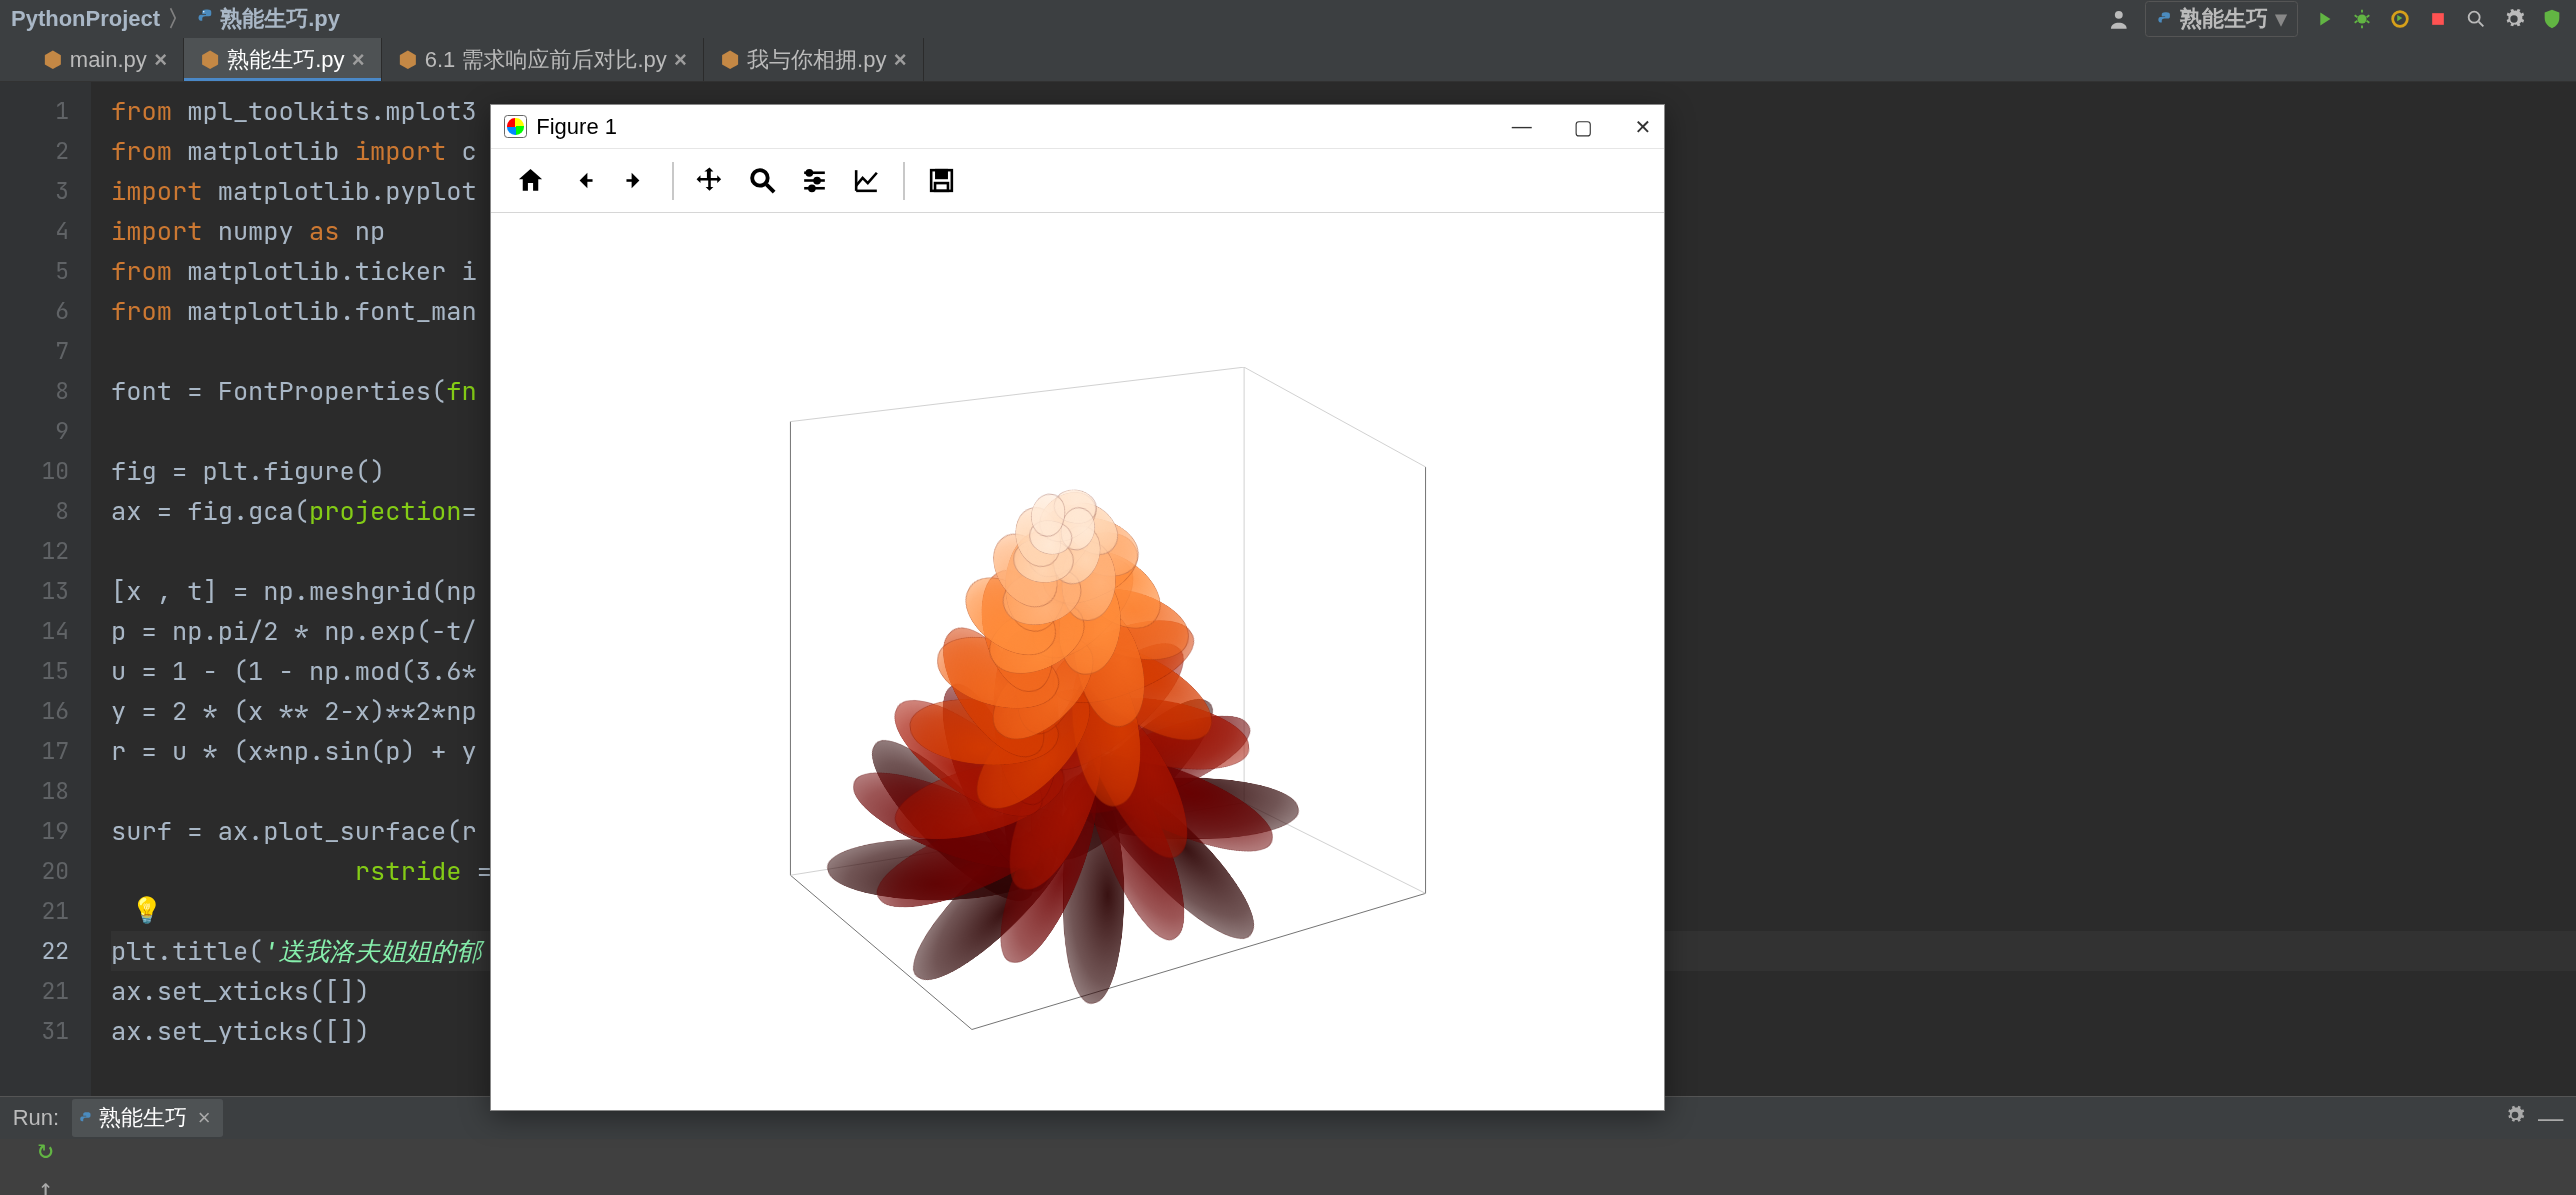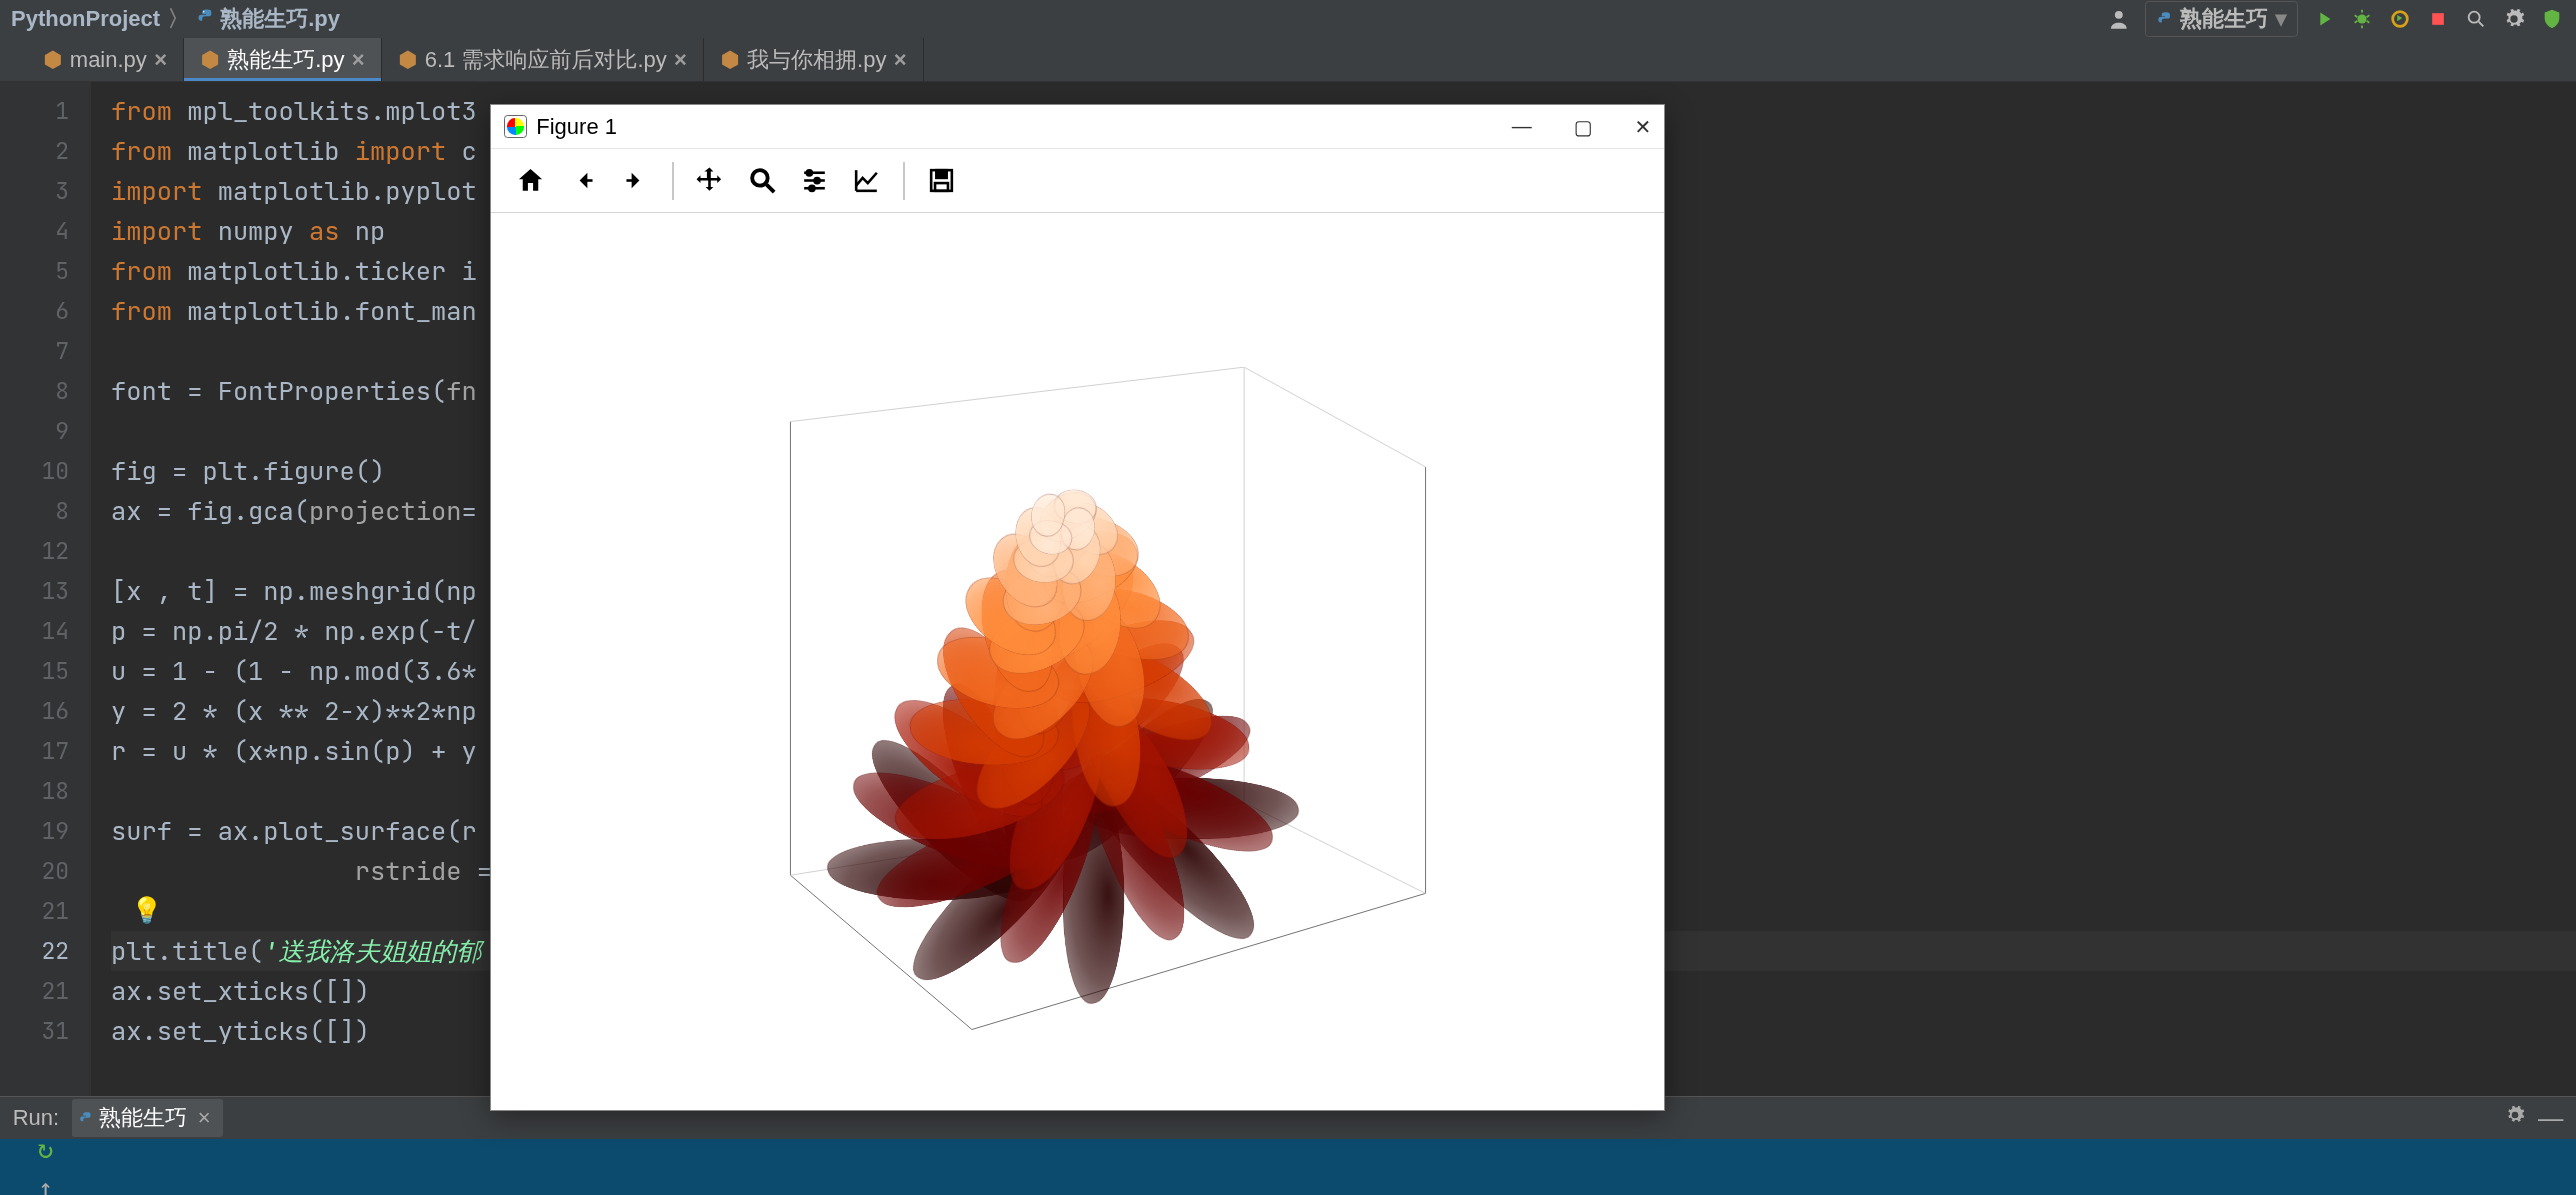--- a/index.html
+++ b/index.html
@@ -92,21 +92,21 @@
 .gutter div{height:40px;}
 .code {
   flex:1;
   padding:9px 0 0 20px;
   color:#a9b7c6;
   white-space:pre;
 }
 .code .line{height:40px;}
 .kw{color:#cc7832;}
 .str{color:#86efac;font-style:italic;}
-.param{color:#a3a3a3;}
+.param{color:#84cc16;}
 .code .hl{background:#323232;}
 
 .bulb{position:absolute;left:131px;color:#ffd866;}
 
 
 .status-stripe{
   position:absolute;
   top:88px;right:32px;
   display:flex;gap:16.3px;
   font-size:23px;color:#bbb;
@@ -114,21 +114,21 @@
 }
 .status-stripe .warn-y{color:#f2c55c;}
 .status-stripe .warn-t{color:#f2c55c;}
 .status-stripe .ok{color:#499c54;}
 .status-stripe .up{color:#aaaaaa;}
 
 
 .run-tool{
   position:absolute;
   left:0;right:0;bottom:0;height:100px;
-  background:#0c4a6e;
+  background:#404040;
   border-top:0.9px solid #555;
 }
 .run-head{
   background:#3c3f41;height:42px;display:flex;align-items:center;
   padding:0 12.7px;font-size:22px;color:#bbb;gap:12.7px;
 }
 .run-head .chip{background:#4e5254;color:#fff;padding:3.6px 12.7px 3.6px 7.3px;border-radius:2.7px;display:flex;align-items:center;gap:5.4px;}
 .run-head .gear{margin-left:auto;color:#aaa;}
 .run-body{
   display:flex;align-items:center;height:58px;

